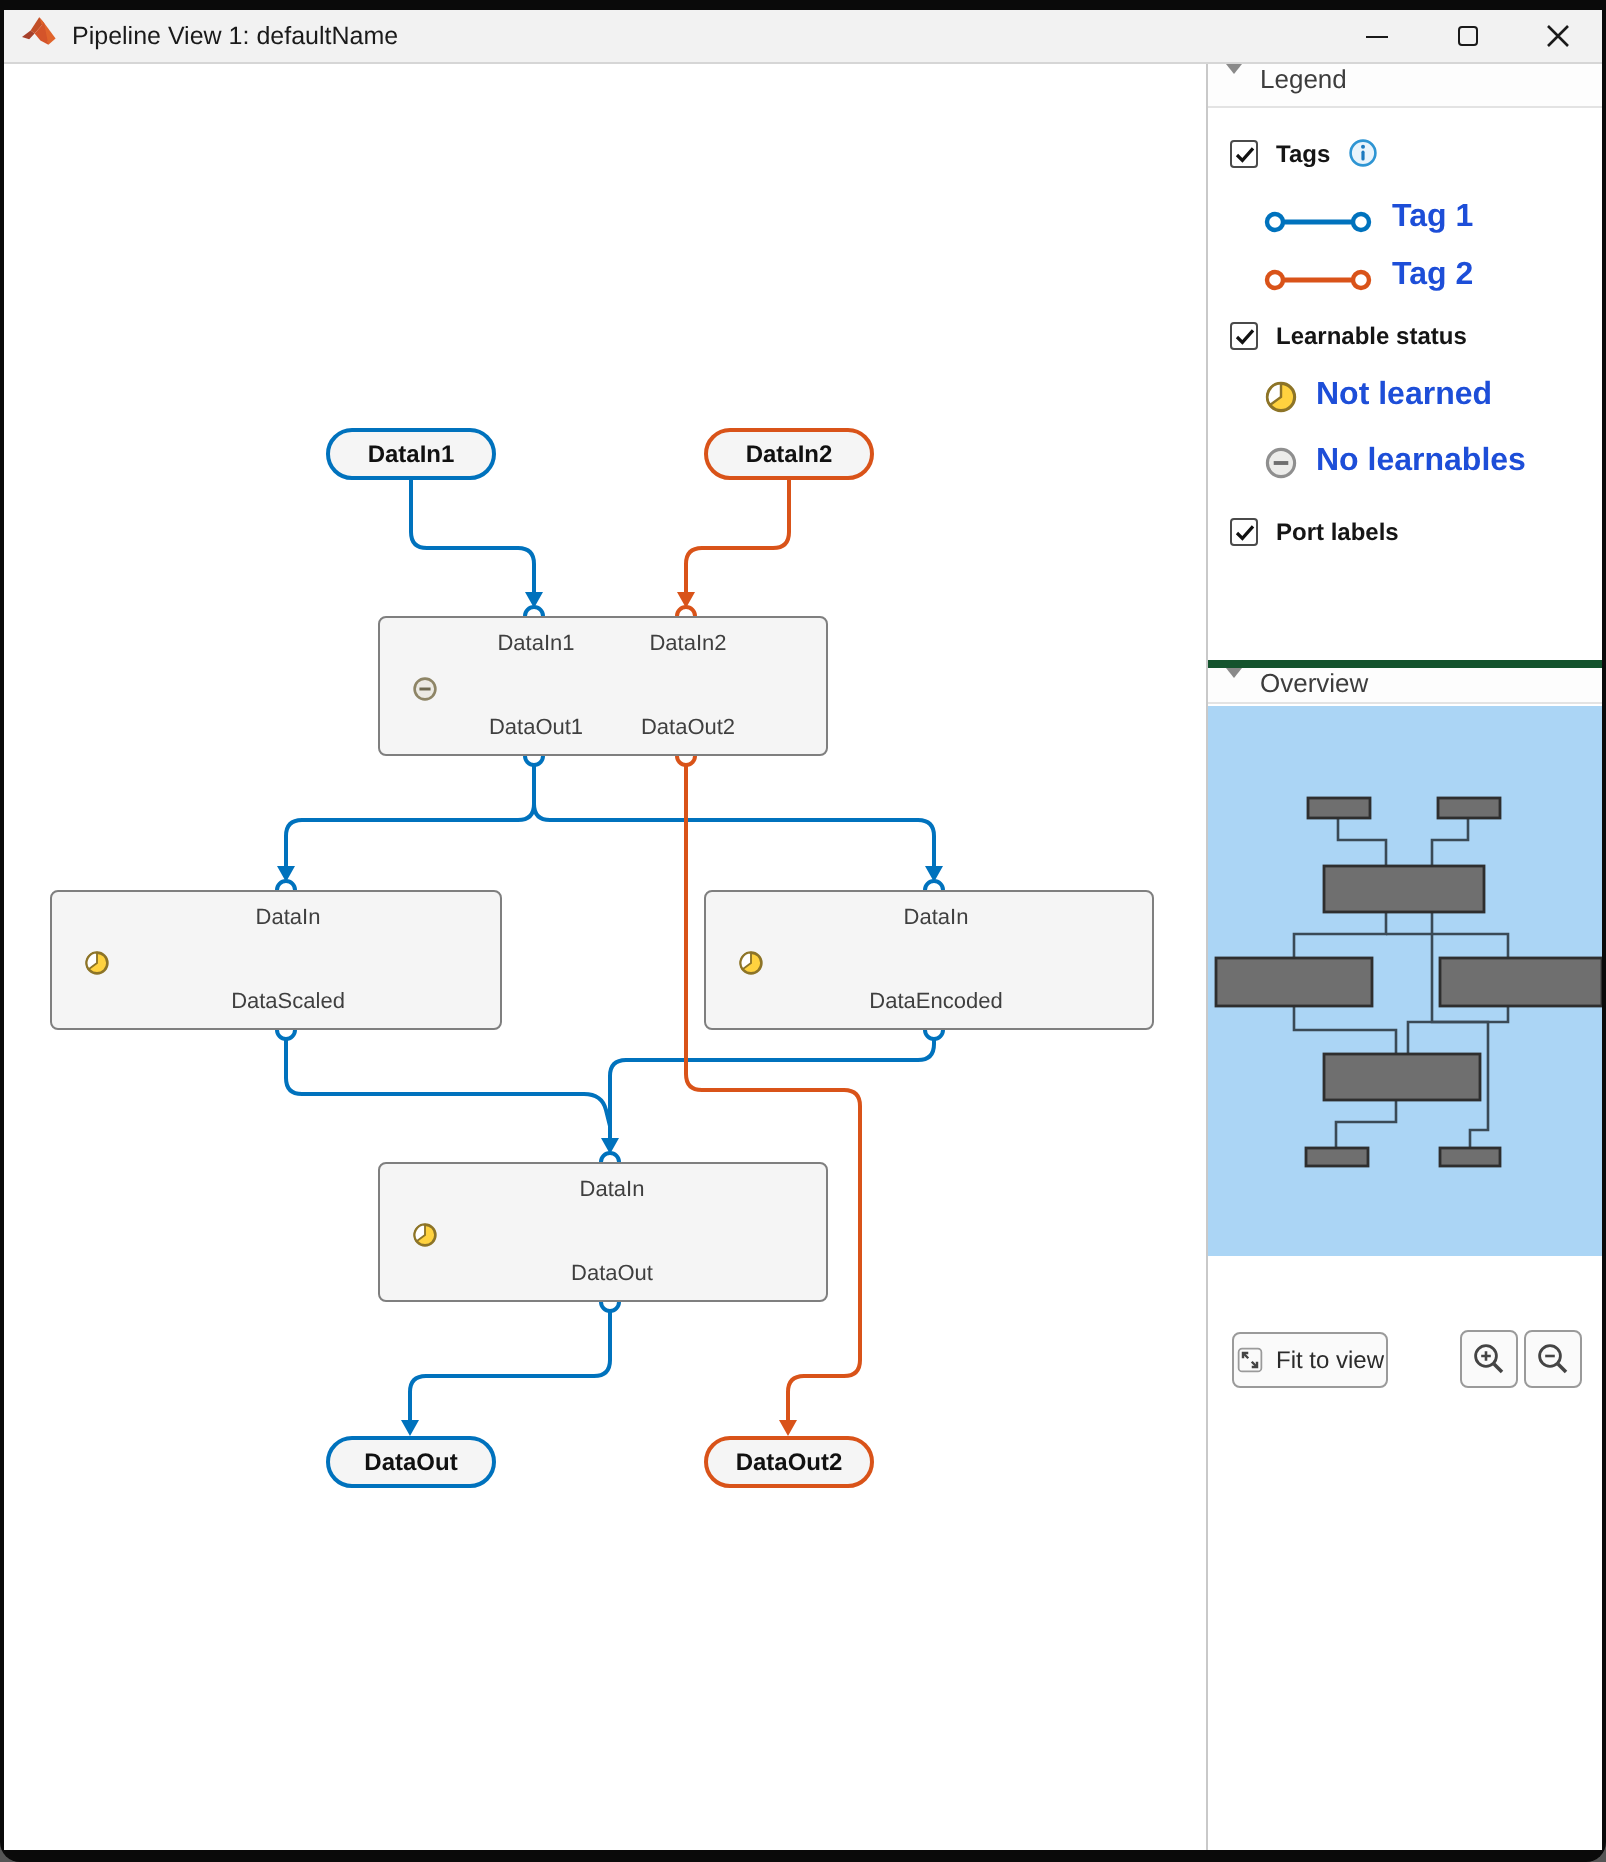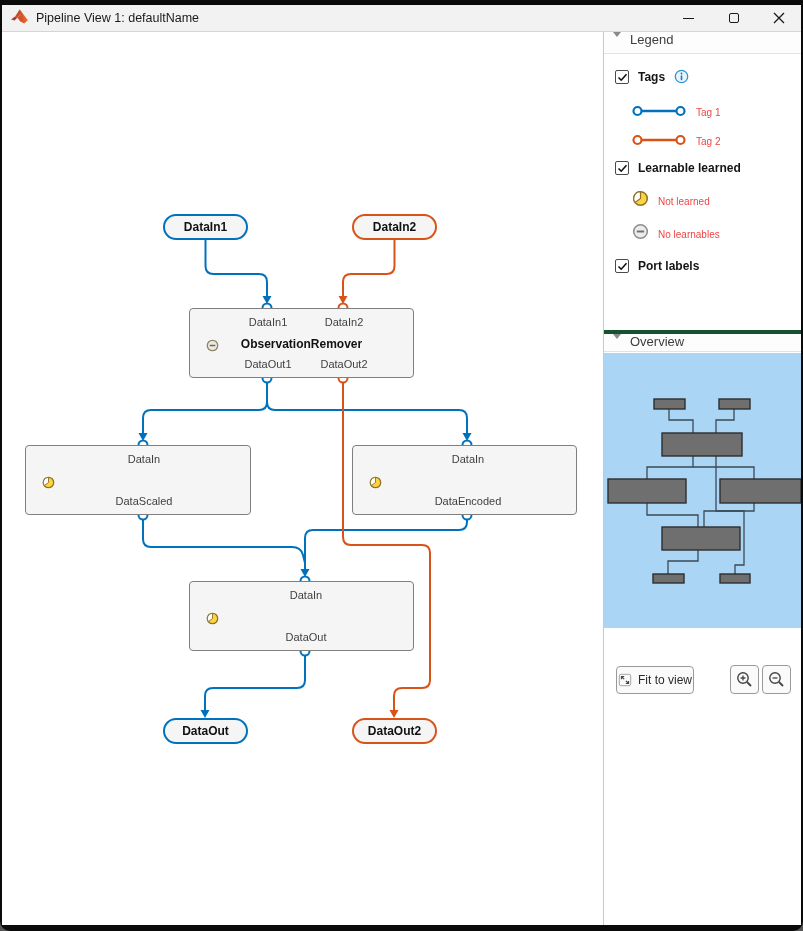--- a/index.html
+++ b/index.html
@@ -39,21 +39,21 @@
   .ntitle{position:absolute;left:0;right:0;top:28px;text-align:center;font-size:12px;font-weight:bold;color:#111;}
   .status-icon{position:absolute;width:13px;height:13px;}
   
   .s-header{position:absolute;left:0;width:197px;height:22px;background:#fdfdfd;border-bottom:1px solid #e3e3e3;
     display:flex;align-items:flex-start;gap:9px;padding-left:9px;font-size:13px;color:#3d3d3d;cursor:pointer;}
   .tri{width:0;height:0;border-left:4.5px solid transparent;border-right:4.5px solid transparent;border-top:5px solid #8a8a8a;}
   .srow{position:absolute;display:flex;align-items:flex-end;gap:9px;height:18px;}
   .checkbox{width:14px;height:14px;background:#fff;border:1px solid #4a4a4a;border-radius:2px;
     display:flex;align-items:center;justify-content:center;cursor:pointer;flex:0 0 auto;}
   .blabel{font-size:12px;font-weight:bold;color:#151515;white-space:nowrap;}
-  .ilabel{font-size:10px;color:#ef4444;white-space:nowrap;}
+  .ilabel{font-size:16px;color:#1d4ed8;white-space:nowrap;font-weight:bold;}
   .minimap{position:absolute;left:0;top:321px;width:197px;height:275px;background:var(--minimap);cursor:pointer;}
   .nav-btn{position:absolute;background:#fafafa;border:1px solid #9a9a9a;border-radius:4px;cursor:pointer;
     display:flex;align-items:center;justify-content:center;gap:6px;font-size:12px;color:#2b2b2b;}
 </style>
 </head>
 <body>
 
 <div class="window">
   <div class="window-inner">
 
@@ -131,21 +131,20 @@
 
         <div class="node" style="left:187px;top:276px;width:225px;height:70px">
           <span class="plabel" style="left:78px;top:7px">DataIn1</span>
           <span class="plabel" style="left:154px;top:7px">DataIn2</span>
           <span class="status-icon" style="left:16px;top:29px">
             <svg width="13" height="13" viewBox="0 0 14 14">
               <circle cx="7" cy="7" r="5.6" fill="#eceae4" stroke="#8e8566" stroke-width="1.4"></circle>
               <path d="M4,7 H10" stroke="#6e684f" stroke-width="1.6"></path>
             </svg>
           </span>
-          <span class="ntitle">ObservationRemover</span>
           <span class="plabel" style="left:78px;bottom:7px">DataOut1</span>
           <span class="plabel" style="left:154px;bottom:7px">DataOut2</span>
         </div>
 
         <div class="node" style="left:23px;top:413px;width:226px;height:70px">
           <span class="plabel" style="left:118px;top:7px">DataIn</span>
           <span class="status-icon" style="left:16px;top:29px">
             <svg width="13" height="13" viewBox="0 0 14 14">
               <circle cx="7" cy="7" r="5.6" fill="#ffd23f" stroke="#8d7427" stroke-width="1.4"></circle>
               <path d="M7,7 L7,1.4 A5.6,5.6 0 0 0 2.5,10.3 Z" fill="#ffffff" stroke="#8d7427" stroke-width="1"></path>
@@ -217,21 +216,21 @@
           </svg>
           <span class="ilabel">Tag 2</span>
         </div>
 
         <div class="srow" style="left:11px;top:125px">
           <span class="checkbox">
             <svg width="11" height="11" viewBox="0 0 11 11">
               <path d="M1.5,5.5 L4.2,8.2 L9.5,2.2" fill="none" stroke="#111" stroke-width="1.6"></path>
             </svg>
           </span>
-          <span class="blabel">Learnable learned</span>
+          <span class="blabel">Learnable status</span>
         </div>
 
         <div class="srow" style="left:28px;top:157px">
           <svg width="17" height="17" viewBox="0 0 14 14">
             <circle cx="7" cy="7" r="5.6" fill="#ffd23f" stroke="#8d7427" stroke-width="1.3"></circle>
             <path d="M7,7 L7,1.4 A5.6,5.6 0 0 0 2.5,10.3 Z" fill="#ffffff" stroke="#8d7427" stroke-width="1"></path>
           </svg>
           <span class="ilabel">Not learned</span>
         </div>
 

